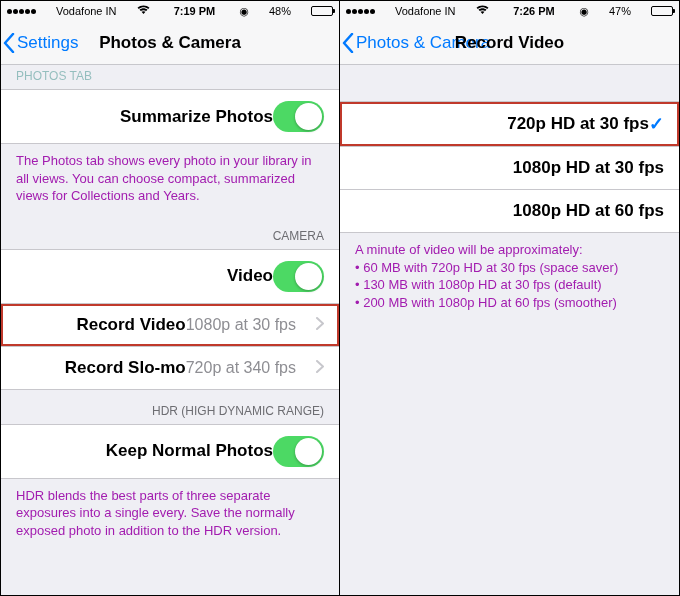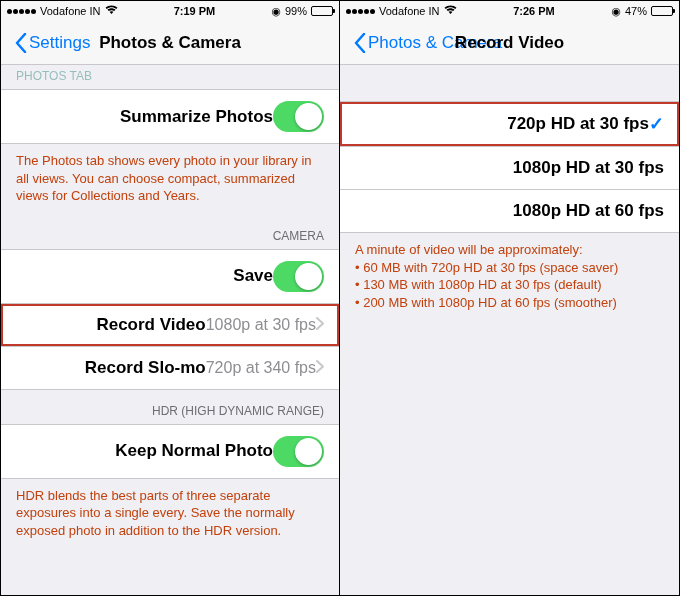--- a/index.html
+++ b/index.html
@@ -29,40 +29,40 @@
   .status-bar {
     height: 20px;
     display: flex;
     align-items: center;
     justify-content: space-between;
     padding: 0 6px;
     font-size: 11px;
     background: #f7f7f8;
     font-weight: 500;
   }
-  .status-left, .status-right { display: flex; align-items: center; gap: 4px; }
+  .status-left, .status-right { display: flex; align-items: center; gap: 20px; }
   .status-center { font-weight: 600; }
   .signal-dots { display: flex; gap: 1px; }
   .dot { width: 5px; height: 5px; border-radius: 50%; background: #000; }
   .battery {
     width: 22px; height: 10px; border: 1px solid #000; border-radius: 2px;
     position: relative; display: inline-block;
   }
   .battery::after {
     content: ""; position: absolute; right: -3px; top: 2px;
     width: 2px; height: 4px; background: #000; border-radius: 0 1px 1px 0;
   }
   .battery-fill { height: 100%; background: #000; }
 
   
   .nav-bar {
     height: 44px;
     display: flex;
     align-items: center;
-    padding: 0 14px;
+    padding: 0 2px;
     background: #f7f7f8;
     border-bottom: 1px solid #c7c7cc;
     position: relative;
   }
   .nav-back {
     display: flex;
     align-items: center;
     color: #007aff;
     font-size: 17px;
     gap: 2px;
@@ -82,38 +82,38 @@
   .content { overflow: hidden; }
   .section-header {
     font-size: 12px;
     color: #6d6d72;
     padding: 14px 15px 6px;
     text-transform: uppercase;
     text-align: right;
   }
   .section-footer {
     font-size: 13px;
-    color: #c2410c;
+    color: #a21caf;
     padding: 8px 15px 10px;
     line-height: 1.35;
   }
   .cell {
     background: #fff;
     border-top: 1px solid #c8c7cc;
     border-bottom: 1px solid #c8c7cc;
     padding: 11px 15px;
     display: flex;
     align-items: center;
     justify-content: flex-end;
     font-size: 17px;
     position: relative;
   }
   .cell + .cell { border-top: none; }
   .cell .label { font-weight: 600; }
-  .cell .value { color: #8e8e93; font-size: 16px; display: flex; align-items: center; gap: 0; }
+  .cell .value { color: #8e8e93; font-size: 16px; display: flex; align-items: center; gap: 20px; }
   .chevron-right { color: #c7c7cc; }
 
   .highlight-red { box-shadow: inset 0 0 0 2px #c0392b; }
 
   
   .toggle {
     width: 51px; height: 31px; border-radius: 16px;
     background: #4cd964; position: relative;
   }
   .toggle::after {
@@ -152,21 +152,21 @@
         <span>Vodafone IN</span>
         <span>
           <svg width="13" height="10" viewBox="0 0 13 10">
               <path d="M6.5 9 L4.5 6.8 C5.6 5.9 7.4 5.9 8.5 6.8 Z M2.5 4.8 C4.8 2.8 8.2 2.8 10.5 4.8 L9.2 6.1 C7.6 4.8 5.4 4.8 3.8 6.1 Z M0.5 2.8 C3.9 -0.3 9.1 -0.3 12.5 2.8 L11.2 4.1 C8.5 1.7 4.5 1.7 1.8 4.1 Z" fill="#000"></path>
             </svg>
         </span>
       </div>
       <div class="status-center">7:19 PM</div>
       <div class="status-right">
         <span>◉</span>
-        <span>99%</span>
+        <span>48%</span>
         <span class="battery"><span class="battery-fill" style="width:48%"></span></span>
       </div>
     </div>
 
     <div class="nav-bar">
       <div class="nav-back">
         <svg class="chevron-left" viewBox="0 0 12 20">
             <path d="M10 1 L2 10 L10 19" stroke="#007aff" stroke-width="2.5" fill="none" stroke-linecap="round" stroke-linejoin="round"></path>
           </svg>
         <span>Settings</span>
@@ -179,21 +179,21 @@
 
       <div class="cell">
         <span class="label">Summarize Photos</span>
         <span class="toggle"></span>
       </div>
       <div class="section-footer">The Photos tab shows every photo in your library in all views. You can choose compact, summarized views for Collections and Years.</div>
 
       <div class="section-header">CAMERA</div>
 
       <div class="cell">
-        <span class="label">Save</span>
+        <span class="label">Video</span>
         <span class="toggle"></span>
       </div>
       <div class="cell highlight-red">
         <span class="label">Record Video</span>
         <span class="value">
           <span>1080p at 30 fps</span>
           <span class="chevron-right">
             <svg width="8" height="13" viewBox="0 0 8 13">
                 <path d="M1 1 L7 6.5 L1 12" stroke="#c7c7cc" stroke-width="2" fill="none" stroke-linecap="round" stroke-linejoin="round"></path>
               </svg>
@@ -208,21 +208,21 @@
             <svg width="8" height="13" viewBox="0 0 8 13">
                 <path d="M1 1 L7 6.5 L1 12" stroke="#c7c7cc" stroke-width="2" fill="none" stroke-linecap="round" stroke-linejoin="round"></path>
               </svg>
           </span>
         </span>
       </div>
 
       <div class="section-header">HDR (HIGH DYNAMIC RANGE)</div>
 
       <div class="cell">
-        <span class="label">Keep Normal Photo</span>
+        <span class="label">Keep Normal Photos</span>
         <span class="toggle"></span>
       </div>
       <div class="section-footer">HDR blends the best parts of three separate exposures into a single every. Save the normally exposed photo in addition to the HDR version.</div>
     </div>
   </div>
 
   <div class="phone">
     <div class="status-bar">
       <div class="status-left">
         <span class="signal-dots">

